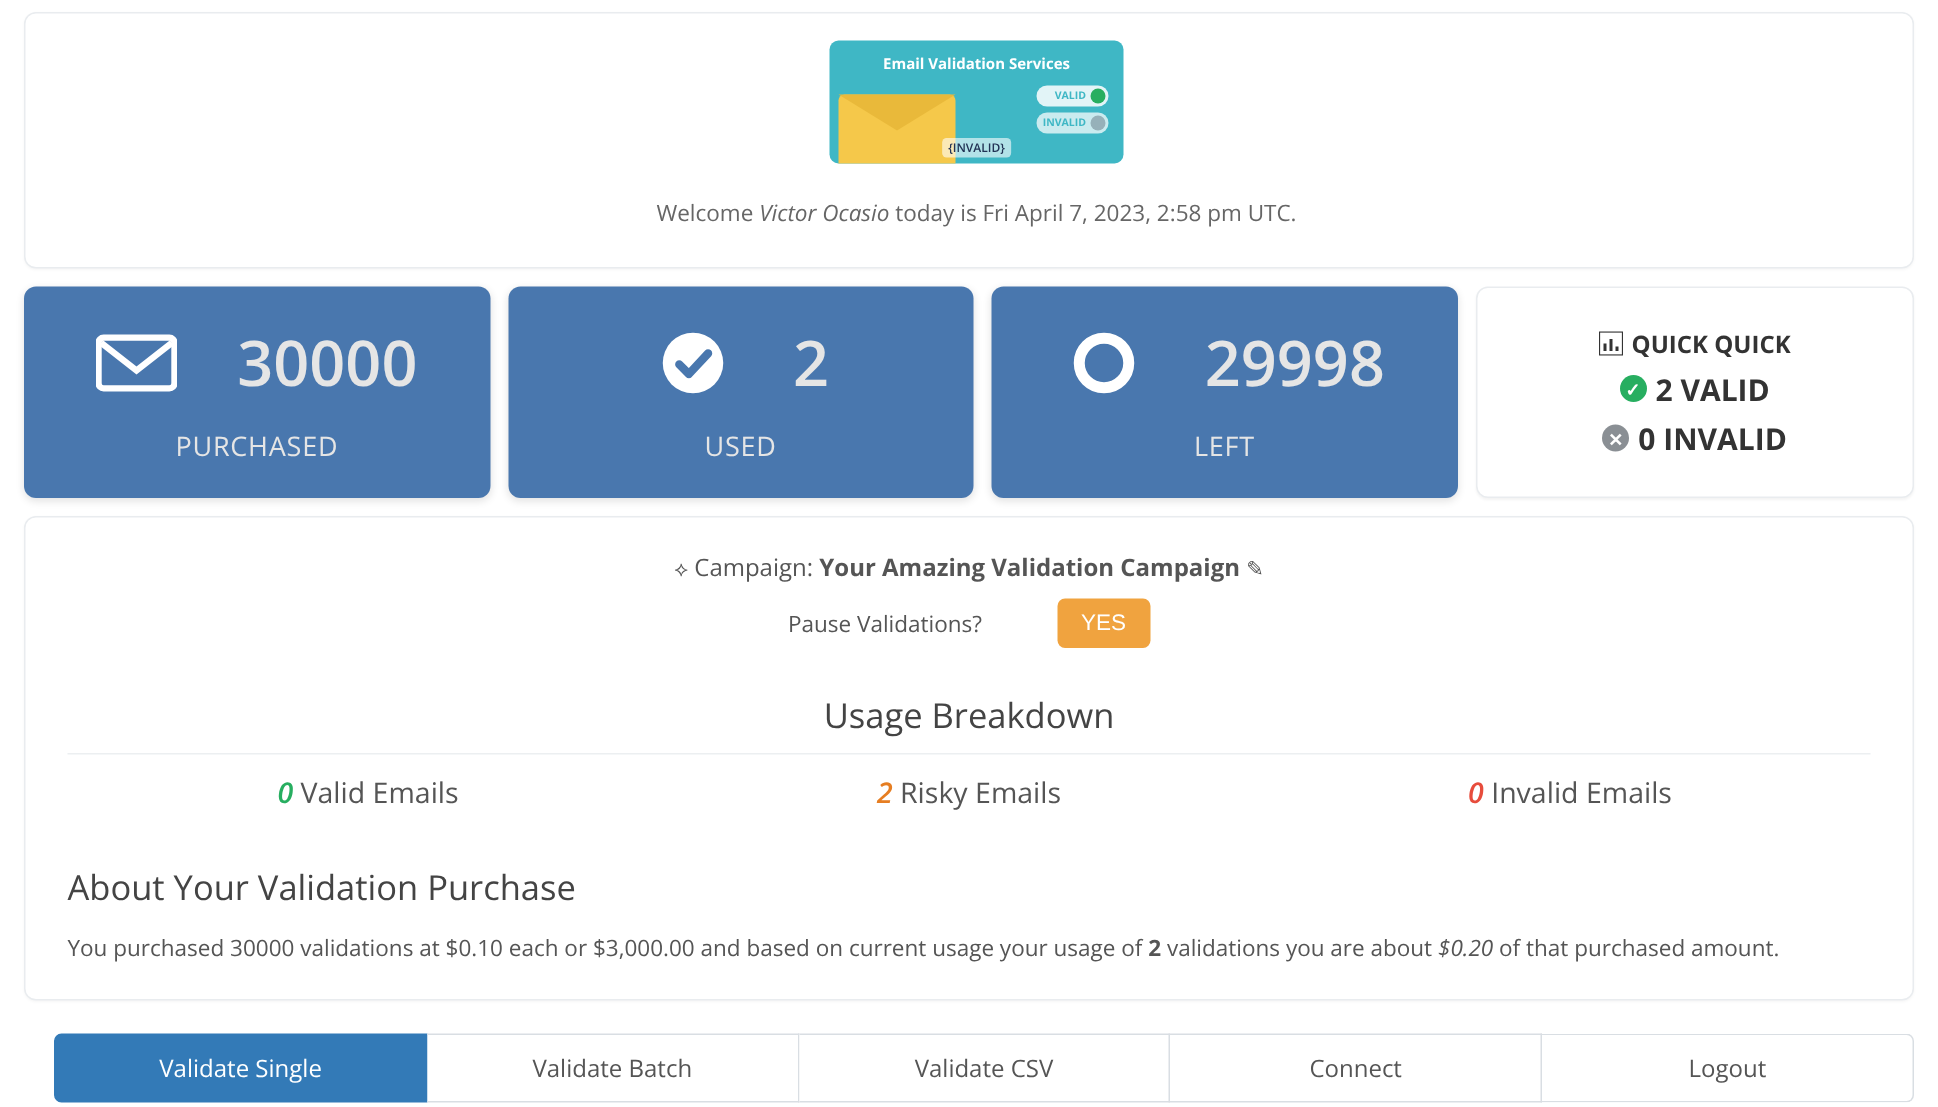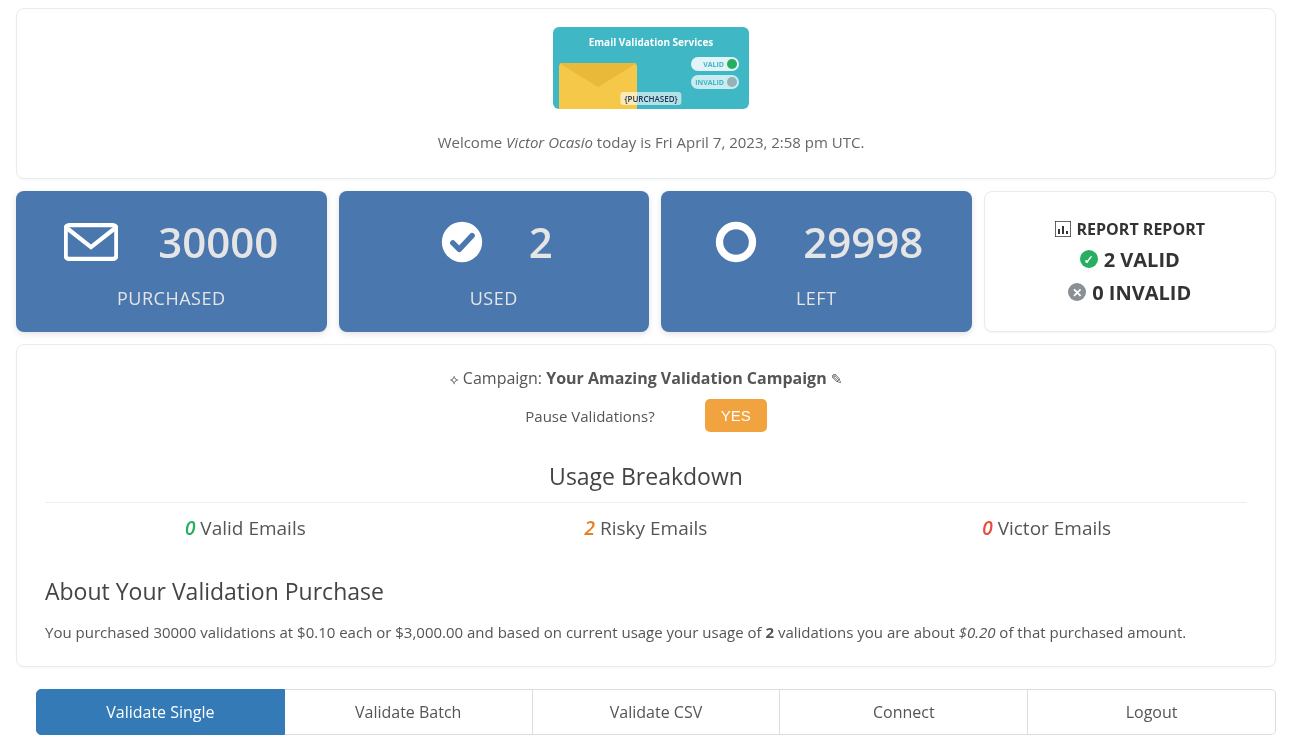--- a/index.html
+++ b/index.html
@@ -134,21 +134,21 @@
       <div class="banner-title">Email Validation Services</div>
       <div class="banner-envelope"></div>
       <div class="banner-pill pill-valid">
         <span>VALID</span>
         <span class="pill-dot dot-green"></span>
       </div>
       <div class="banner-pill pill-invalid">
         <span>INVALID</span>
         <span class="pill-dot dot-gray"></span>
       </div>
-      <div class="banner-brand">{PURCHASED}</div>
+      <div class="banner-brand">{INVALID}</div>
     </div>
   </div>
 
   <div class="welcome">
     <span>Welcome </span><em>Victor Ocasio</em><span> today is </span><span>Fri April 7, 2023, 2:58 pm UTC.</span>
   </div>
 </div>
 
 <div class="stats-row">
   <div class="stat-card">
@@ -192,21 +192,21 @@
   <div class="quick-card">
     <div class="quick-title">
       <span>
         <svg width="16" height="16" viewBox="0 0 16 16">
             <rect x="0" y="0" width="16" height="16" fill="none" stroke="#333" stroke-width="1.5"></rect>
             <rect x="3" y="8" width="2" height="5" fill="#333"></rect>
             <rect x="7" y="5" width="2" height="8" fill="#333"></rect>
             <rect x="11" y="10" width="2" height="3" fill="#333"></rect>
           </svg>
       </span>
-      <span>REPORT REPORT</span>
+      <span>QUICK QUICK</span>
     </div>
     <div class="quick-line">
       <span class="ico-check">✓</span>
       <span>2 VALID</span>
     </div>
     <div class="quick-line">
       <span class="ico-x">✕</span>
       <span>0 INVALID</span>
     </div>
   </div>
@@ -226,21 +226,21 @@
   <div class="usage-h">Usage Breakdown</div>
   <hr class="usage-hr">
   <div class="usage-row">
     <div class="usage-cell">
       <span class="num-green">0</span><span> Valid Emails</span>
     </div>
     <div class="usage-cell">
       <span class="num-orange">2</span><span> Risky Emails</span>
     </div>
     <div class="usage-cell">
-      <span class="num-red">0</span><span> Victor Emails</span>
+      <span class="num-red">0</span><span> Invalid Emails</span>
     </div>
   </div>
 
   <div class="about-h">About Your Validation Purchase</div>
   <p class="about-p">
     <span>You purchased 30000 validations at $0.10 each or $3,000.00 and based on current usage your usage of </span><b>2</b><span> validations you are about </span><em>$0.20</em><span> of that purchased amount.</span>
   </p>
 </div>
 
 <div class="tabs">

